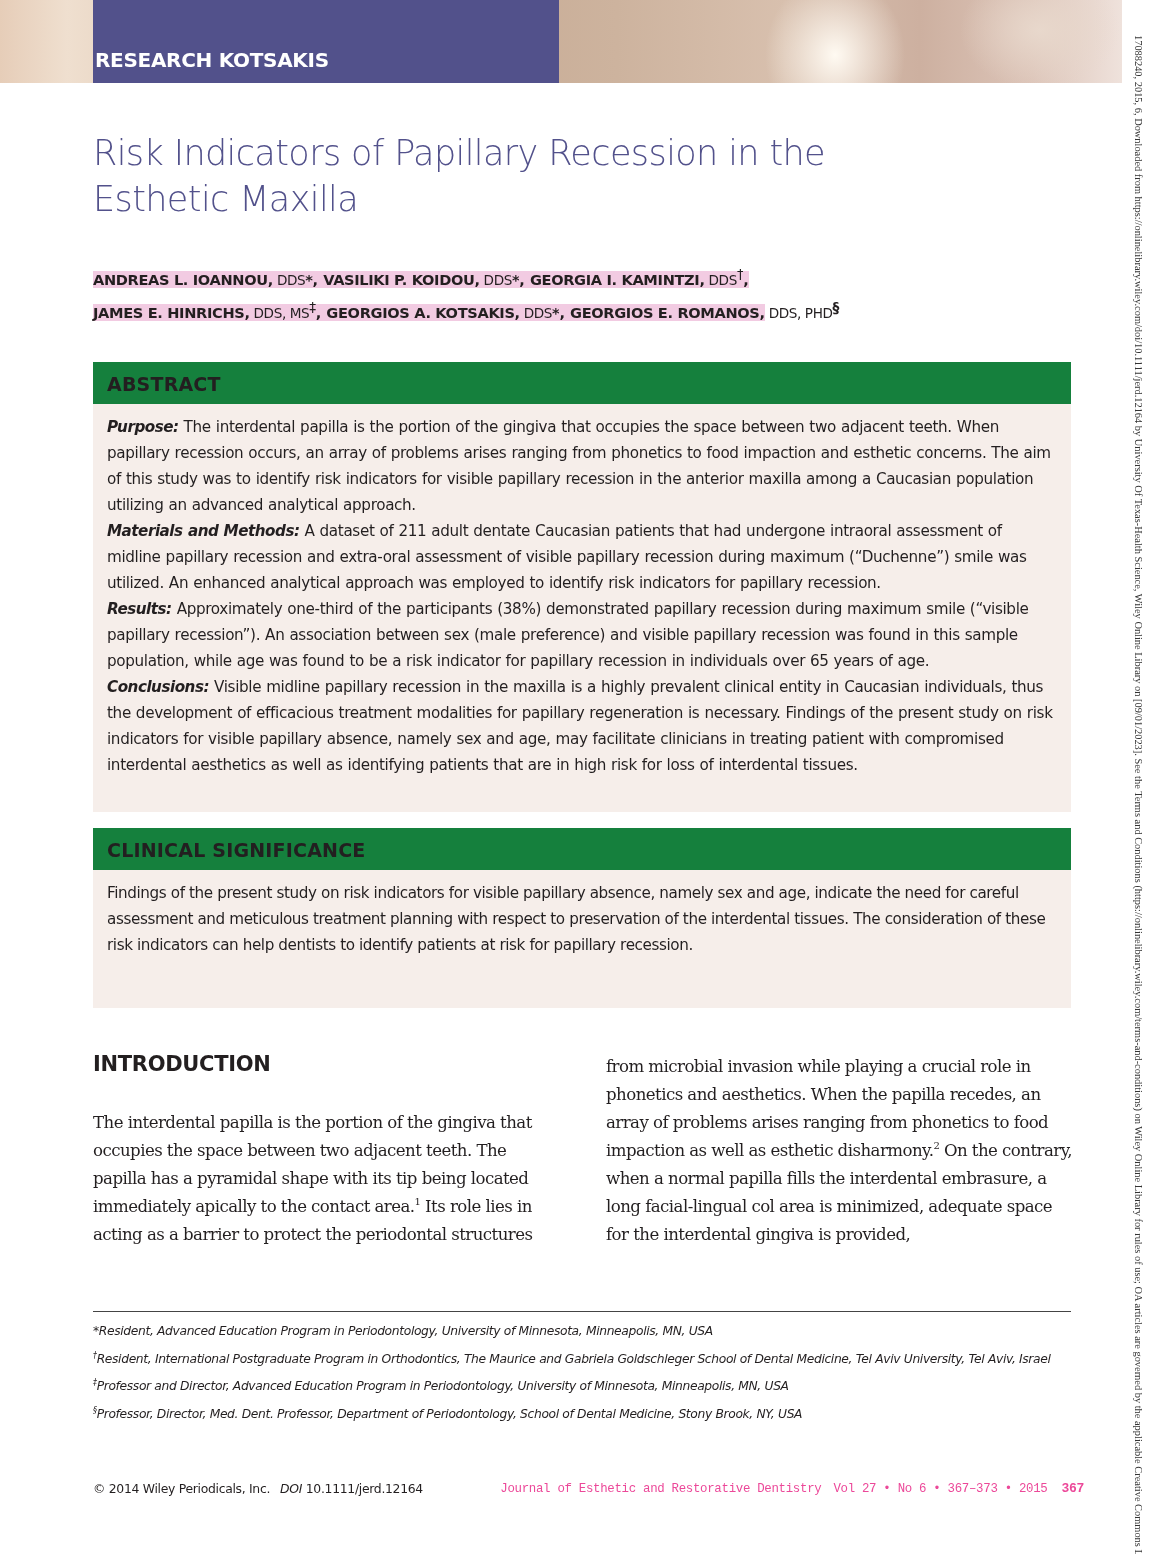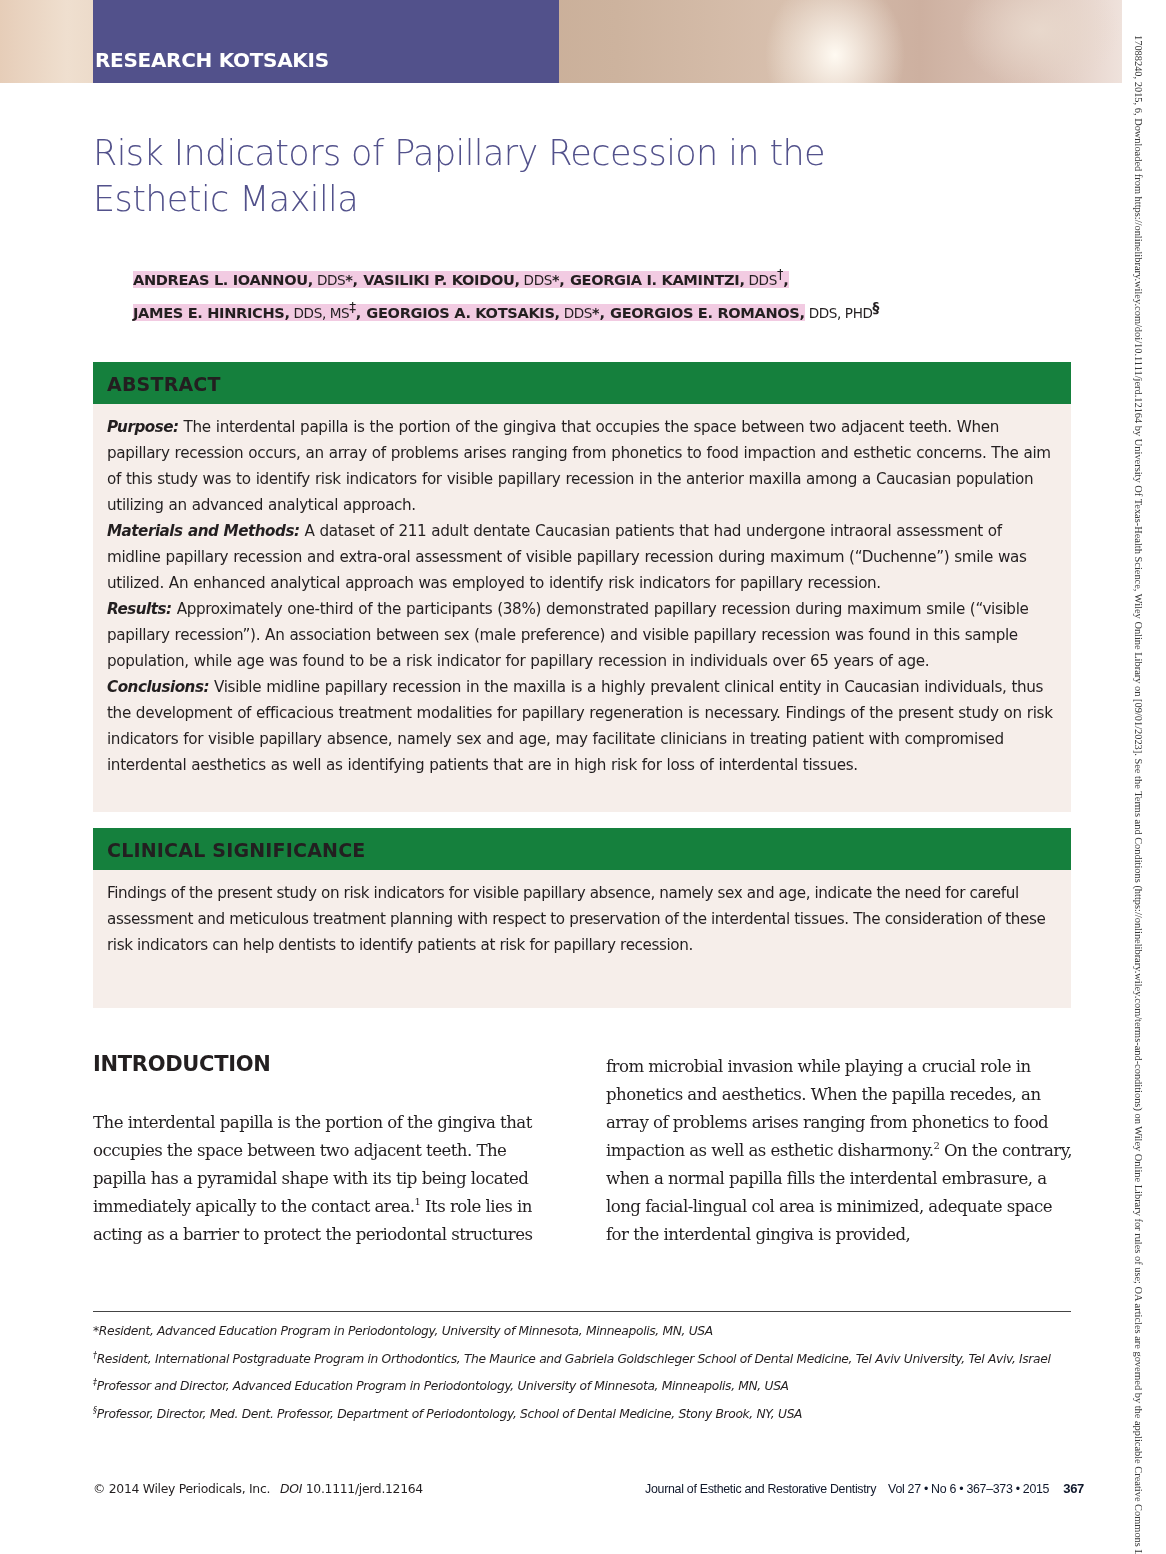--- a/index.html
+++ b/index.html
@@ -36,21 +36,21 @@
     font-family: "DejaVu Sans", sans-serif; font-weight: 200;
     font-size: 35px; line-height: 46px; color: #52518b;
     letter-spacing: -0.6px;
   }
 
   .authors {
     position: absolute; left: 93px; top: 261px; width: 1000px;
     font-family: "DejaVu Sans", sans-serif; font-size: 14.6px; line-height: 27px;
     color: #231f20;
   }
-  .author-line { display: block; white-space: nowrap; margin-left: 40px; }
+  .author-line { display: block; white-space: nowrap; }
   .author { background: #f2cbe2; }
   .author-name { font-weight: bold; letter-spacing: -0.35px; }
   .author-deg { font-weight: normal; font-size: 13.6px; letter-spacing: -0.4px; }
   .sep { background: #f2cbe2; font-weight: bold; }
 
   .box {
     position: absolute; left: 93px; width: 978px; background: #f6eeea;
   }
   .box-head {
     background: #15803d; height: 42px; padding-left: 14px;
@@ -103,21 +103,21 @@
   .footnotes sup { font-size: 8px; }
 
   .footer-left {
     position: absolute; left: 93px; top: 1481px;
     font-family: "DejaVu Sans", sans-serif; font-size: 12.4px; color: #231f20;
     letter-spacing: -0.3px;
   }
   .footer-left .doi-lbl { font-style: italic; margin-left: 10px; }
   .footer-right {
     position: absolute; right: 82px; top: 1481px;
-    font-family: Liberation Sans, sans-serif; font-size: 12.4px; color: #0f172a;
+    font-family: Liberation Mono, monospace; font-size: 12.4px; color: #ec4899;
     letter-spacing: -0.3px; white-space: nowrap;
   }
   .footer-right .vol { margin-left: 12px; }
   .footer-right .page { font-weight: bold; margin-left: 14px; font-size: 13px; }
 </style>
 </head>
 <body>
 
 <div class="banner"></div>
 <div class="banner-tab"></div>

